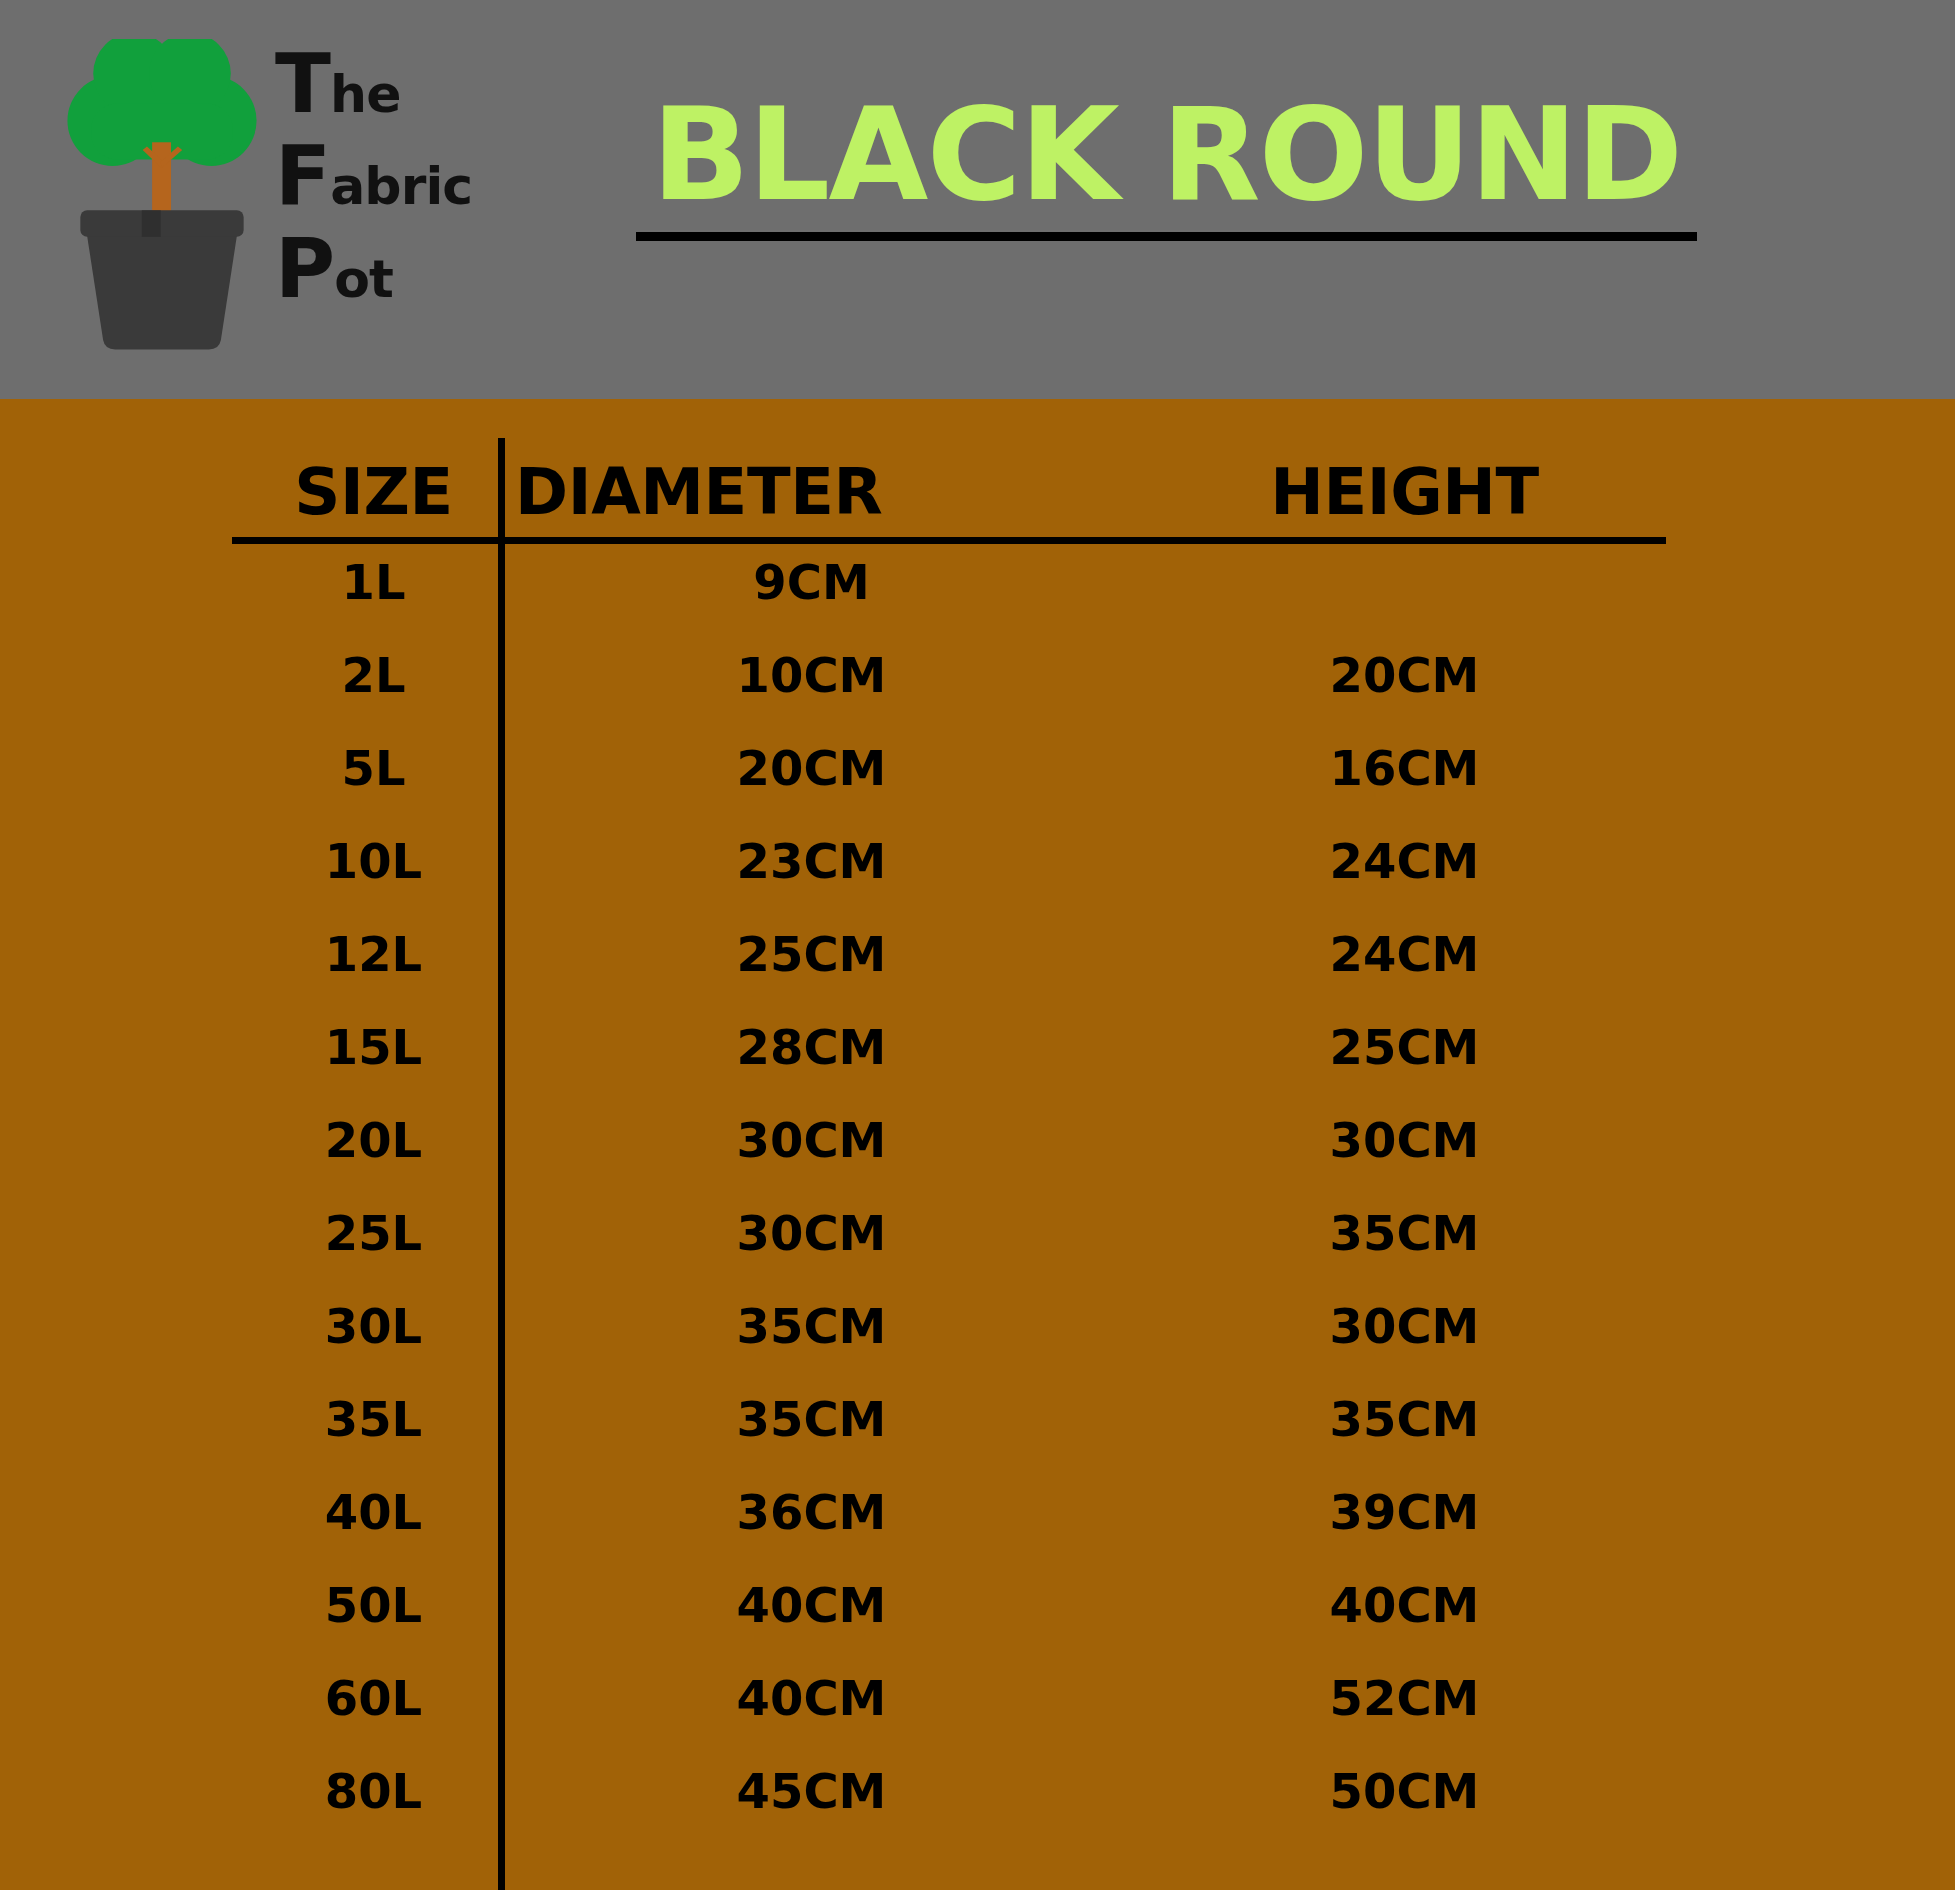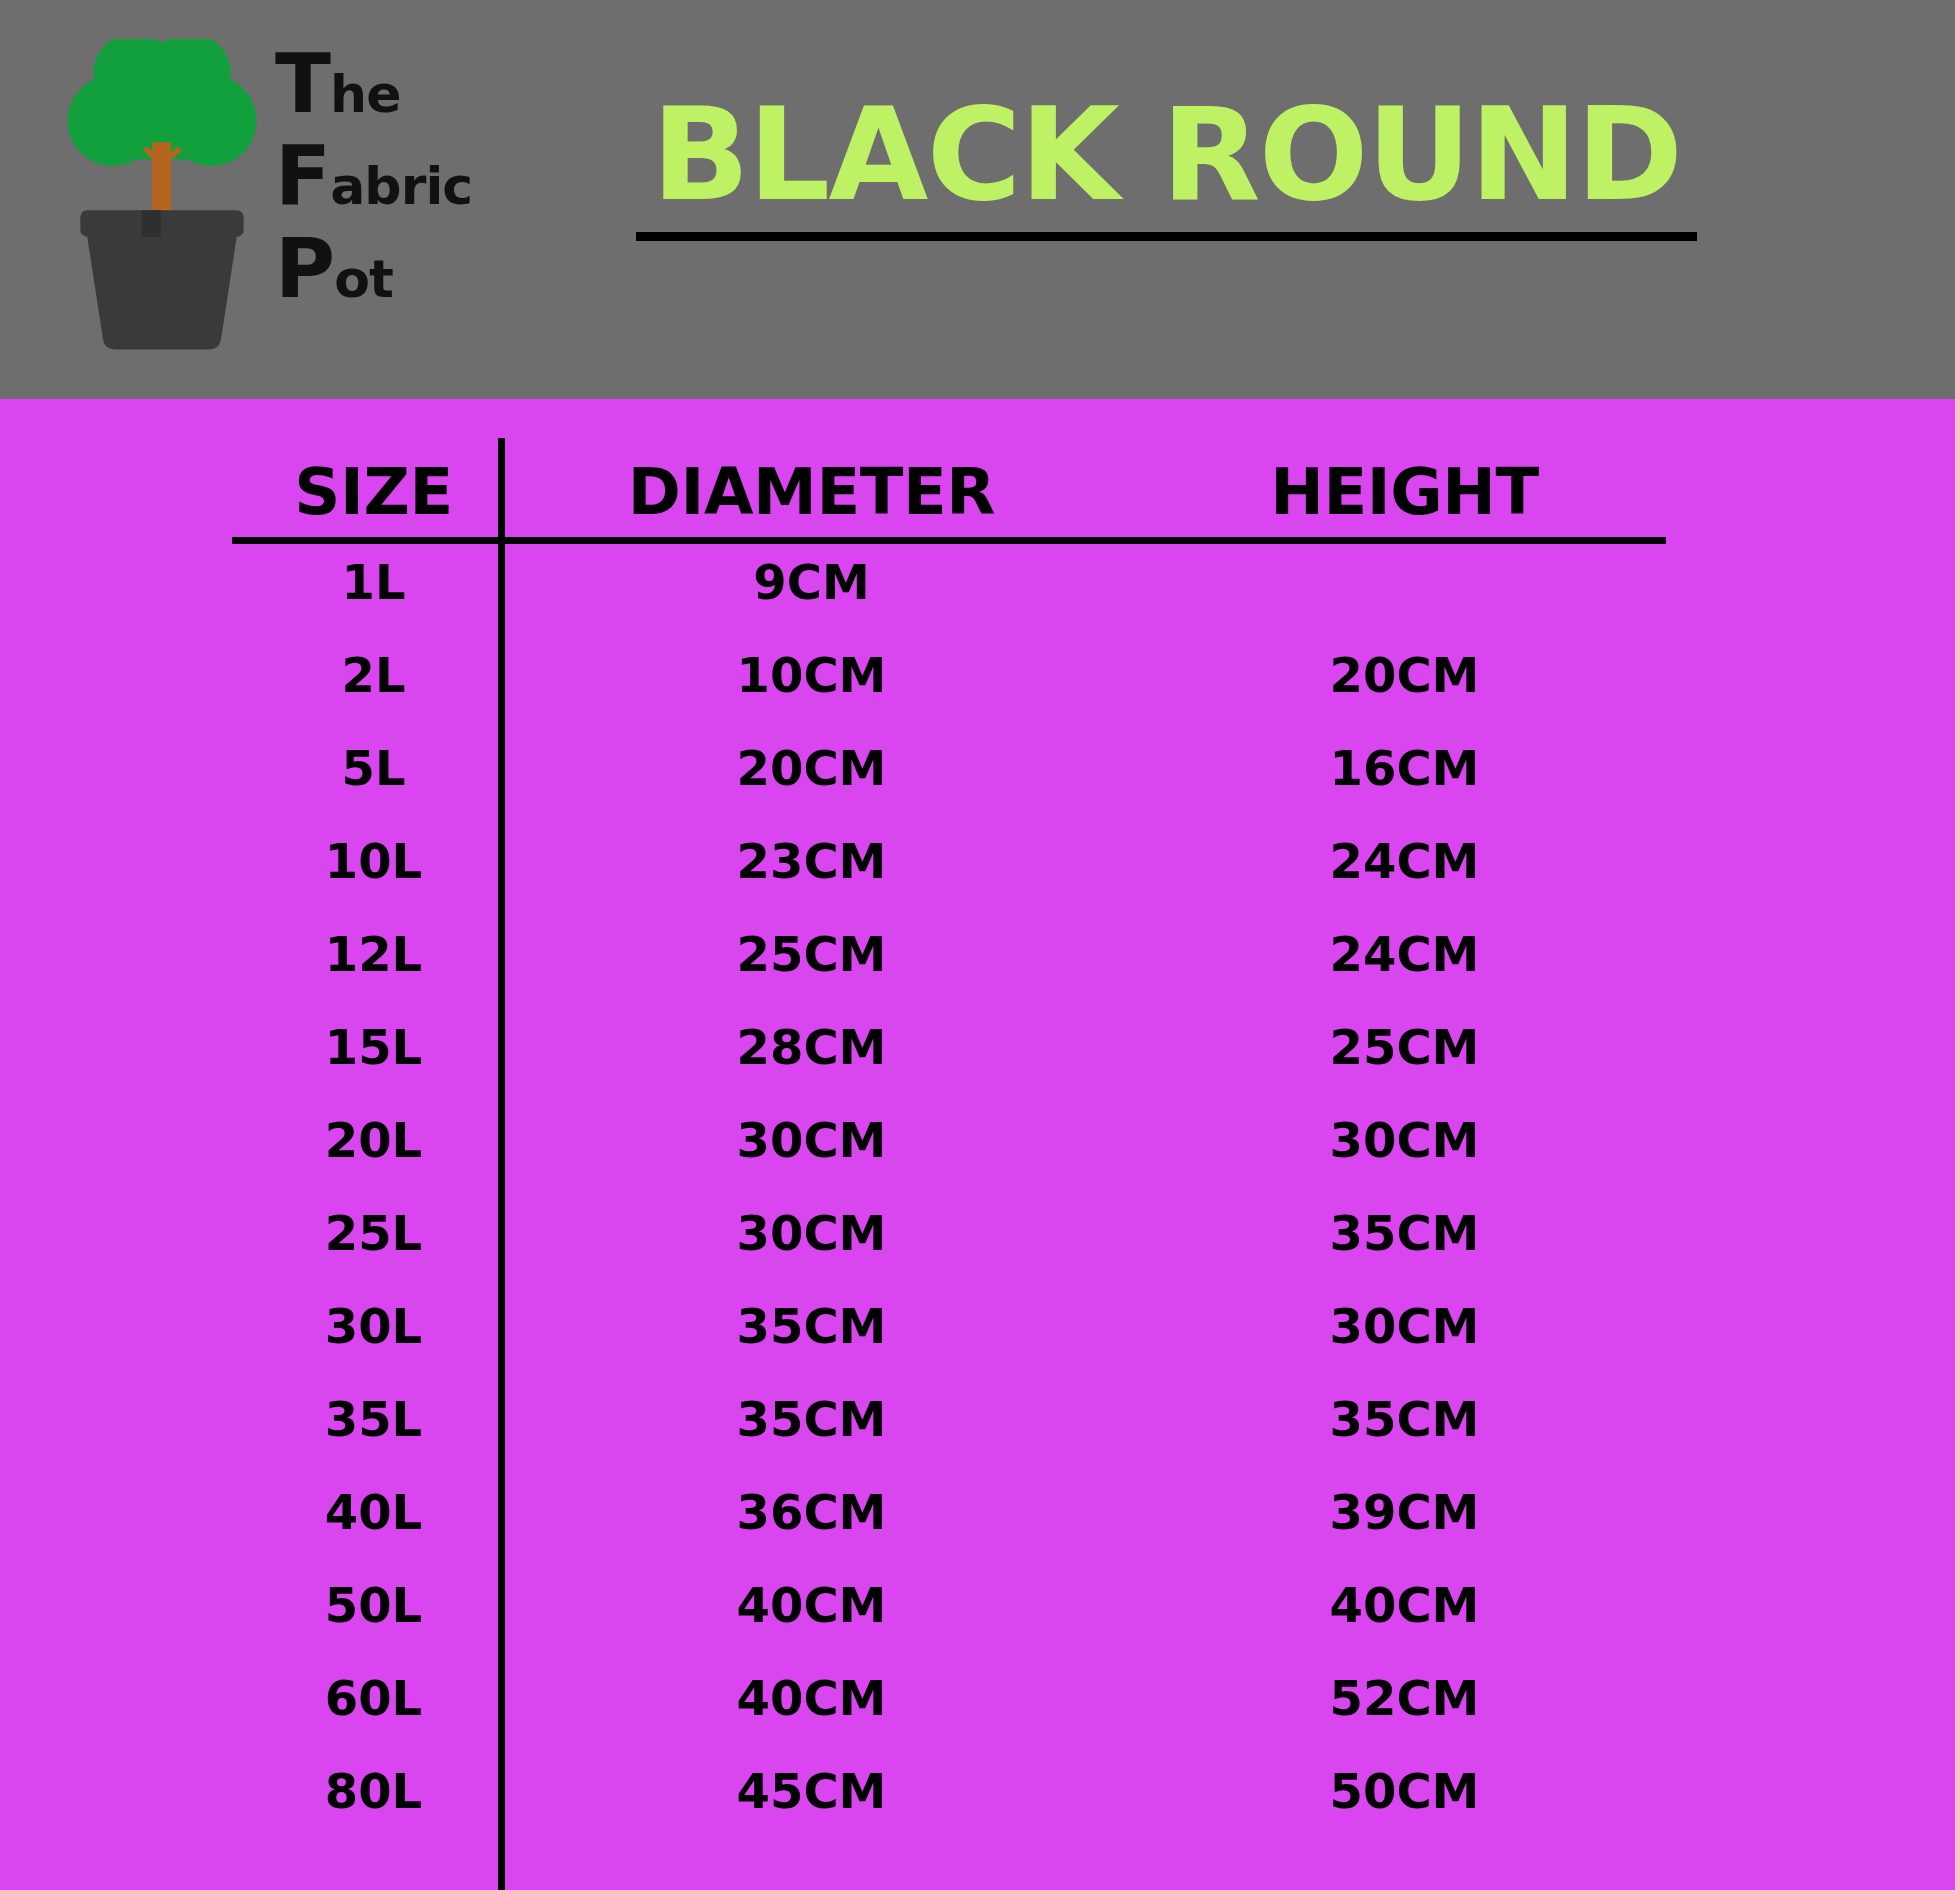--- a/index.html
+++ b/index.html
@@ -90,38 +90,38 @@
     height: 8.6px;
     background: #000000;
     width: 100%;
   }
 
   
   .table-region {
     position: relative;
     width: 100%;
     height: 1491px;
-    background: #d946ef;
+    background: #a16207;
     box-sizing: border-box;
   }
 
   .table-inner {
     position: absolute;
     left: 232px;
     top: 26px;
     width: 1469px;
   }
 
   .head-row {
     display: flex;
     align-items: flex-end;
     height: 99px;
   }
   .col-size   { width: 283px; text-align: center; }
-  .col-diam   { width: 593px; text-align: center; }
+  .col-diam   { width: 593px; text-align: left; }
   .col-height { width: 593px; text-align: center; }
 
   .head-cell {
     font-family: "DejaVu Sans", sans-serif;
     font-weight: 700;
     font-size: 64px;
     line-height: 1;
     color: #000000;
     letter-spacing: -0.4px;
     white-space: nowrap;

